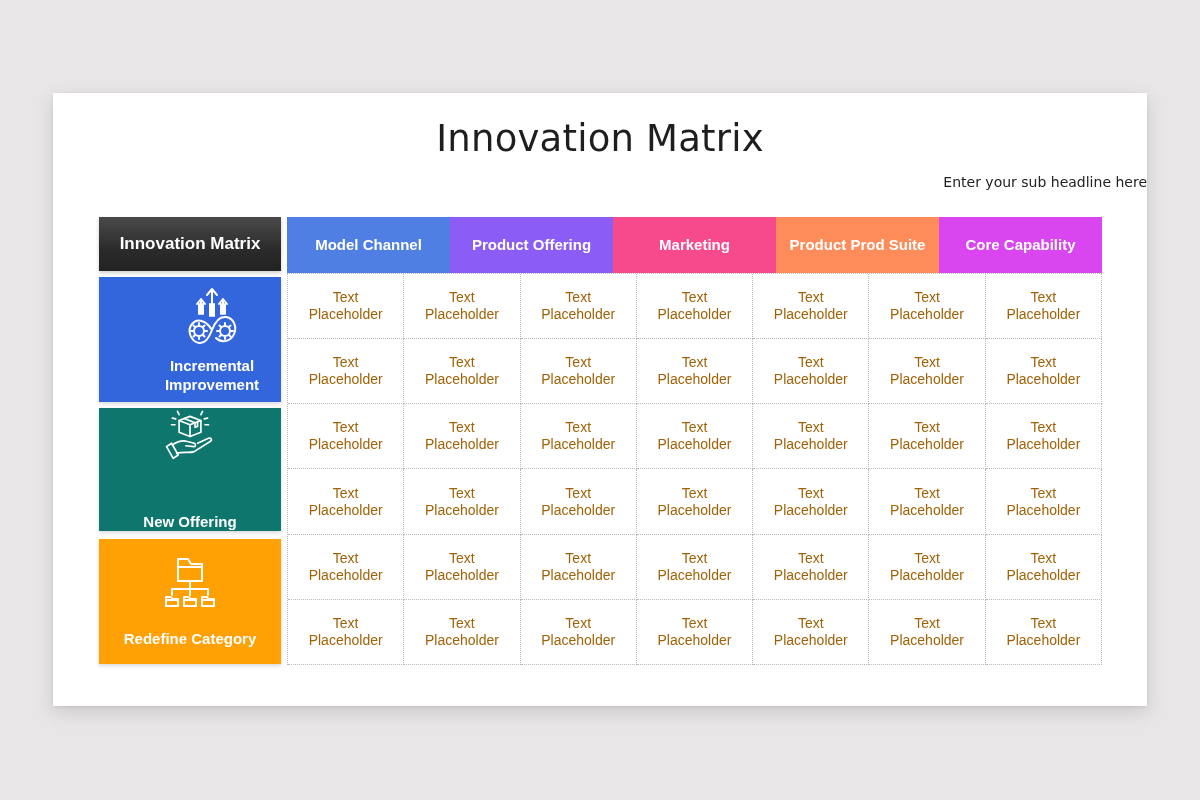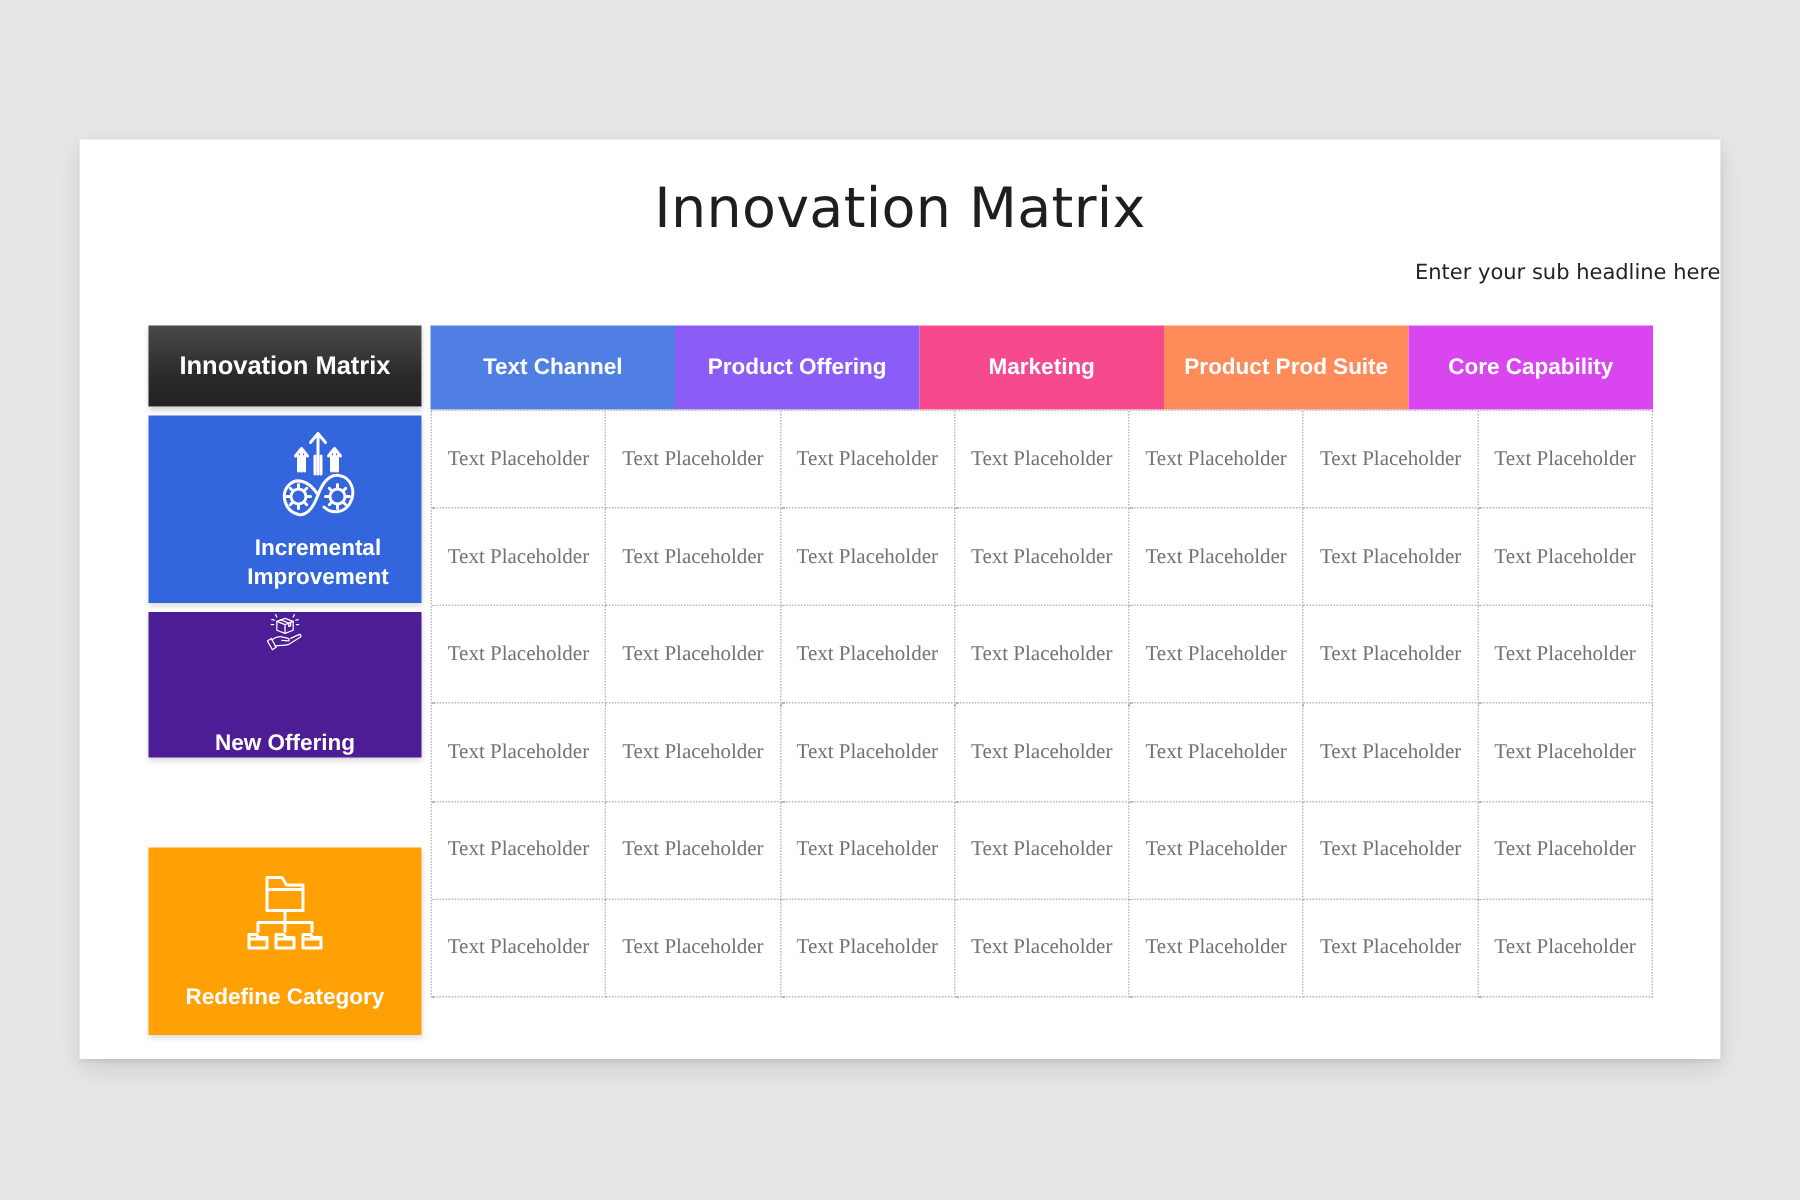--- a/index.html
+++ b/index.html
@@ -37,22 +37,22 @@
   }
   .rowcat {
     position: absolute; left: 46px; width: 182px;
     color: #fff; font-weight: bold; font-size: 15px;
     display: flex; flex-direction: column; align-items: center; justify-content: center;
     text-align: center; line-height: 19px;
     box-shadow: 0 2px 4px rgba(0,0,0,0.15);
   }
   .rowcat svg { display: block; margin-bottom: 8px; }
   .rc1 { top: 184px; height: 125px; background: #3366dd; padding-left: 44px; }
-  .rc2 { top: 315px; height: 97px; background: #4c1d95; gap: 44px; }
-  .rc3 { top: 472px; height: 125px; background: #ffa104; }
+  .rc2 { top: 315px; height: 123px; background: #0f766e; gap: 44px; }
+  .rc3 { top: 446px; height: 125px; background: #ffa104; }
   .rc1 svg { margin-bottom: 10px; }
   .rc2 svg { margin-bottom: 8px; }
   .rc3 svg { margin-bottom: 12px; }
 
   
   .headers {
     position: absolute; left: 234px; top: 124px; width: 815px; height: 56px;
     display: flex;
   }
   .hcell {
@@ -62,23 +62,22 @@
   }
   
   .grid {
     position: absolute; left: 234px; top: 180px; width: 815px; height: 392px;
     display: grid; grid-template-columns: repeat(7, 1fr); grid-template-rows: repeat(6, 1fr);
     border-left: 1px dotted #b9b9b9; border-top: 1px dotted #b9b9b9;
   }
   .cell {
     border-right: 1px dotted #b9b9b9; border-bottom: 1px dotted #b9b9b9;
     display: flex; align-items: center; justify-content: center; text-align: center;
-    font-size: 14px; line-height: 17px; color: #737373;
+    font-size: 14px; line-height: 17px; color: #a16207;
     padding: 0 8px;
-    font-family: Liberation Serif, serif;
   }
 </style>
 </head>
 <body>
 
 <div class="slide">
   <div class="title">Innovation Matrix</div>
   <div class="subtitle">Enter your sub headline here</div>
 
   <div class="corner">Innovation Matrix</div>
@@ -116,21 +115,21 @@
       <path d="M14 4 H24 L27 9 H38 V26 H14 Z M14 12 H38"></path>
       <path d="M26 26 V34 M8 34 H44 M8 34 V40 M26 34 V40 M44 34 V40"></path>
       <path d="M2 42 H7 L8.5 44 H14 V51 H2 Z M2 45 H14"></path>
       <path d="M20 42 H25 L26.5 44 H32 V51 H20 Z M20 45 H32"></path>
       <path d="M38 42 H43 L44.5 44 H50 V51 H38 Z M38 45 H50"></path>
     </svg>
     <span>Redefine Category</span>
   </div>
 
   <div class="headers">
-    <div class="hcell" style="background:#4f7fe3">Text Channel</div>
+    <div class="hcell" style="background:#4f7fe3">Model Channel</div>
     <div class="hcell" style="background:#8b5cf6">Product Offering</div>
     <div class="hcell" style="background:#f74a8d">Marketing</div>
     <div class="hcell" style="background:#fd8c5a">Product Prod Suite</div>
     <div class="hcell" style="background:#d946ef">Core Capability</div>
   </div>
 
   <div class="grid">
     <div class="cell">Text Placeholder</div>
     <div class="cell">Text Placeholder</div>
     <div class="cell">Text Placeholder</div>

